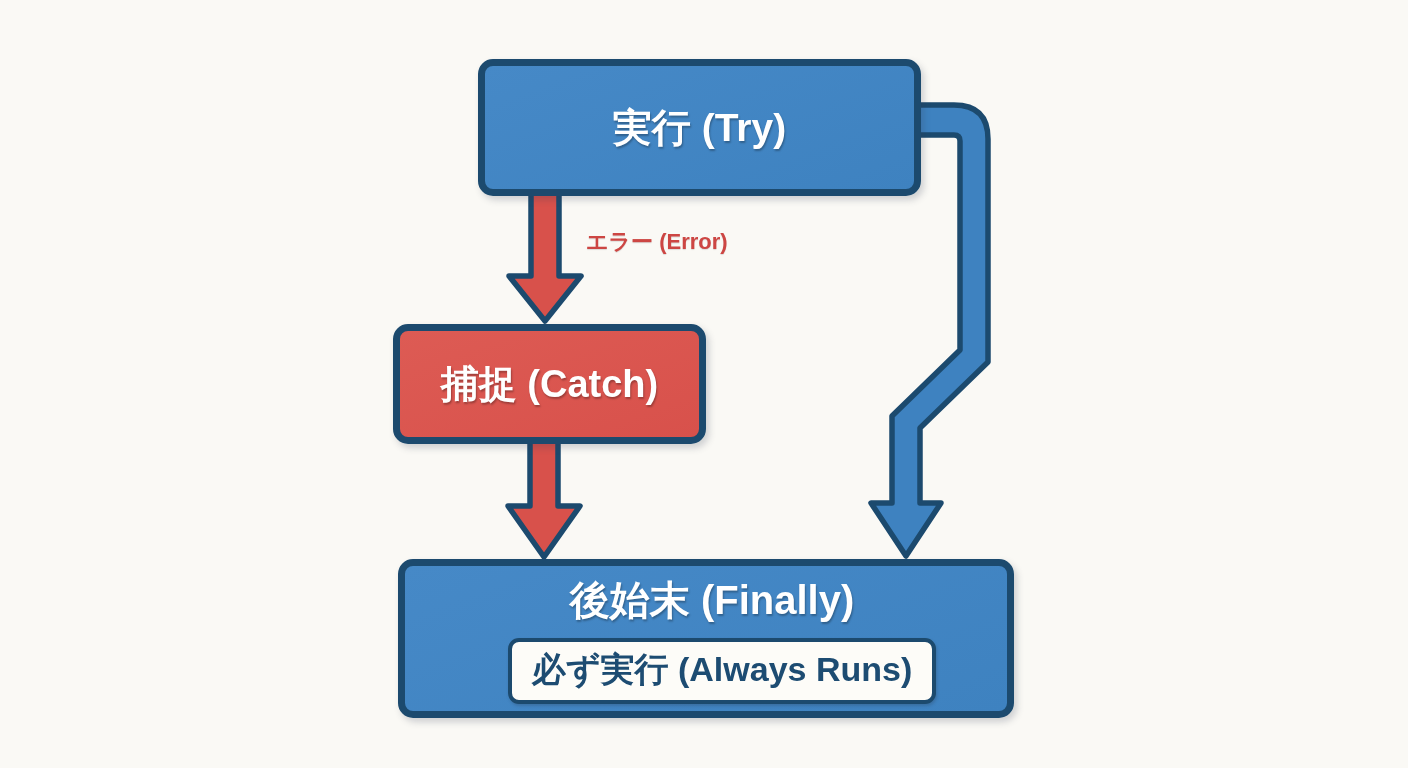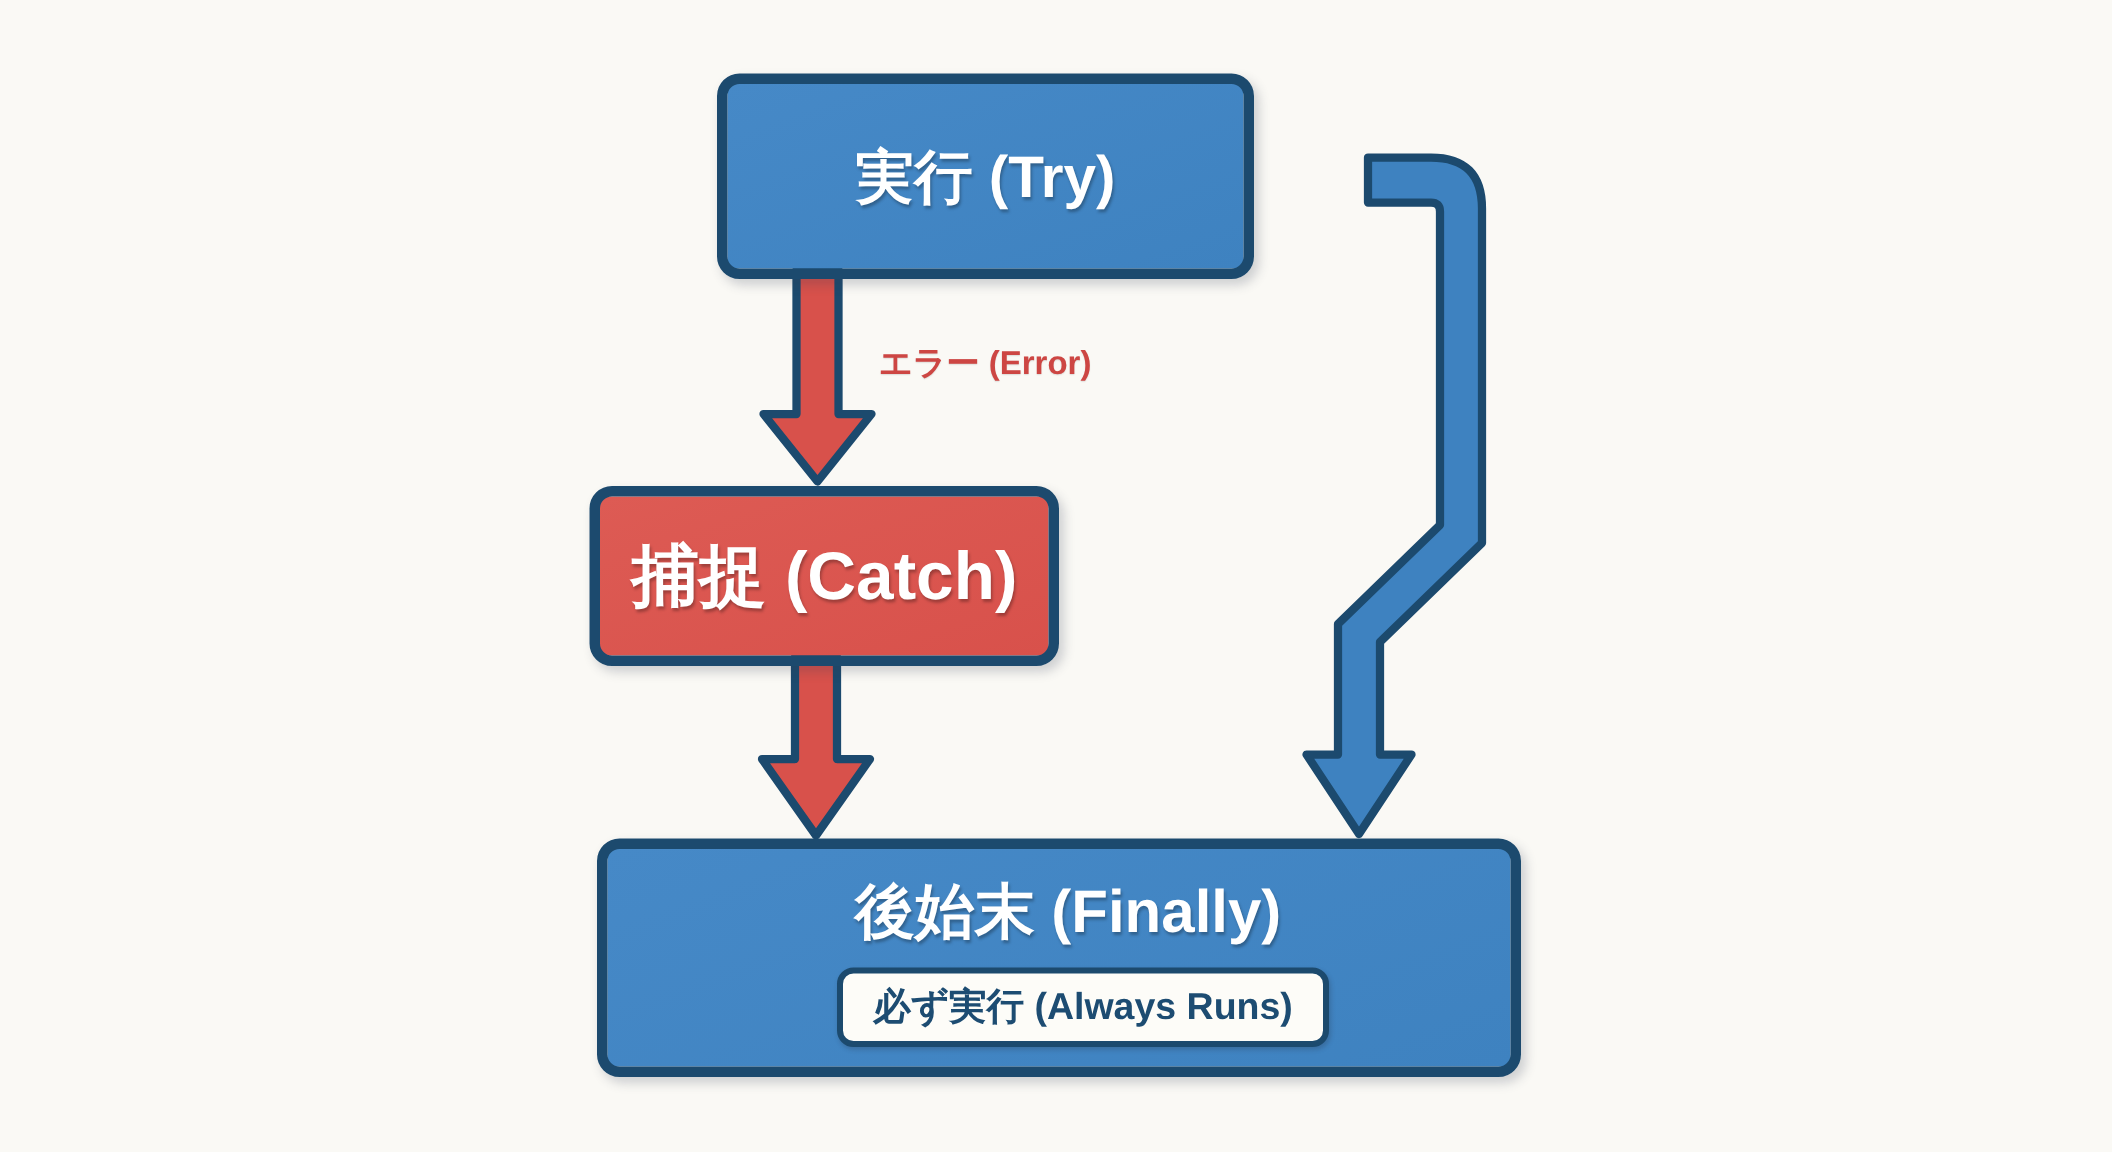--- a/index.html
+++ b/index.html
@@ -50,28 +50,28 @@
     font-weight: bold;
     text-shadow: 1px 2px 2px rgba(0,0,0,0.28);
   }
   .node-blue {
     background: linear-gradient(160deg, var(--blue-fill-light), var(--blue-fill));
   }
   .node-red {
     background: linear-gradient(160deg, var(--red-fill-light), var(--red-fill));
   }
   .node-try {
-    left: 478px; top: 49px;
-    width: 358px; height: 137px;
+    left: 478px; top: 59px;
+    width: 443px; height: 137px;
     font-size: 39px;
   }
   .node-catch {
     left: 393px; top: 324px;
     width: 313px; height: 120px;
-    font-size: 45px;
+    font-size: 38px;
   }
   .node-finally {
     left: 398px; top: 559px;
     width: 616px; height: 159px;
     font-size: 40px;
     padding-left: 12px;
   }
   .edge-label {
     position: absolute;
     left: 586px; top: 227px;
@@ -82,21 +82,21 @@
     text-shadow: 0 1px 1px rgba(0,0,0,0.12);
     white-space: nowrap;
   }
   .badge {
     margin-top: 10px;
     padding: 5px 20px 7px 20px;
     background: var(--badge-bg);
     border: 4px solid var(--outline);
     border-radius: 11px;
     color: var(--badge-text);
-    font-size: 25px;
+    font-size: 34px;
     font-weight: bold;
     text-shadow: none;
     box-shadow: 1px 2px 3px rgba(40,50,70,0.25);
     white-space: nowrap;
     margin-left: 20px;
   }
 </style>
 </head>
 <body>
 

